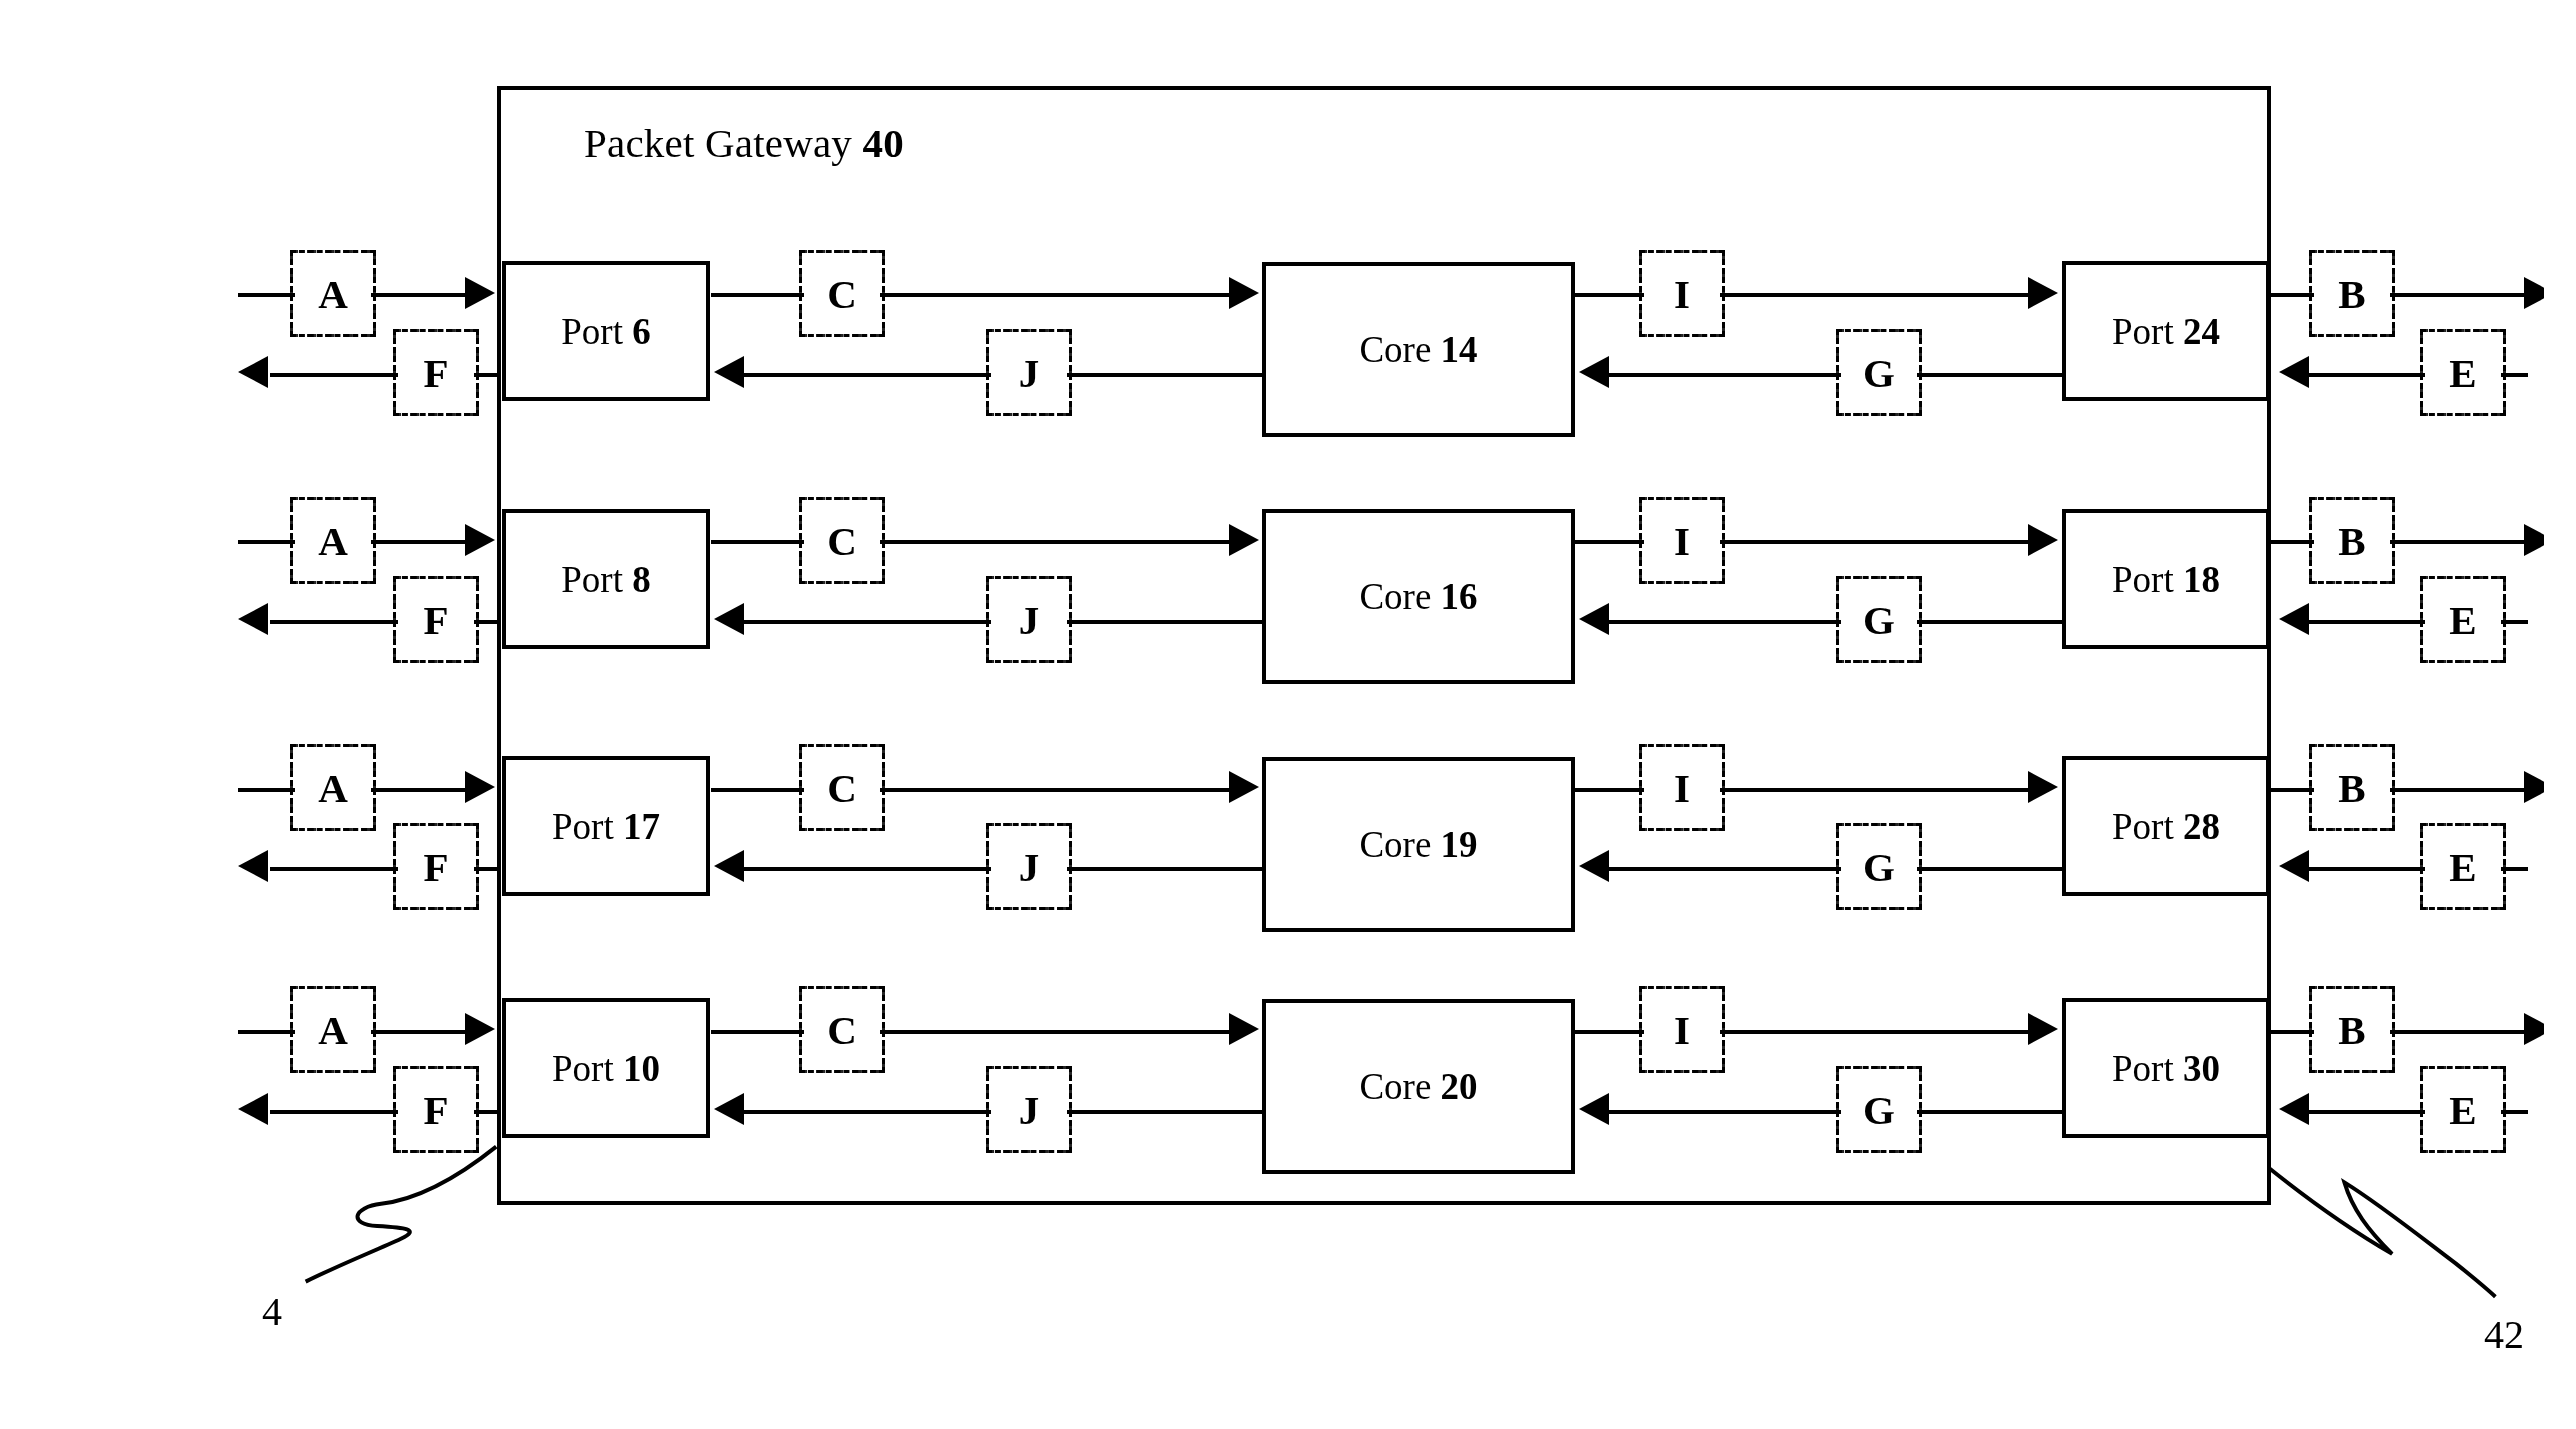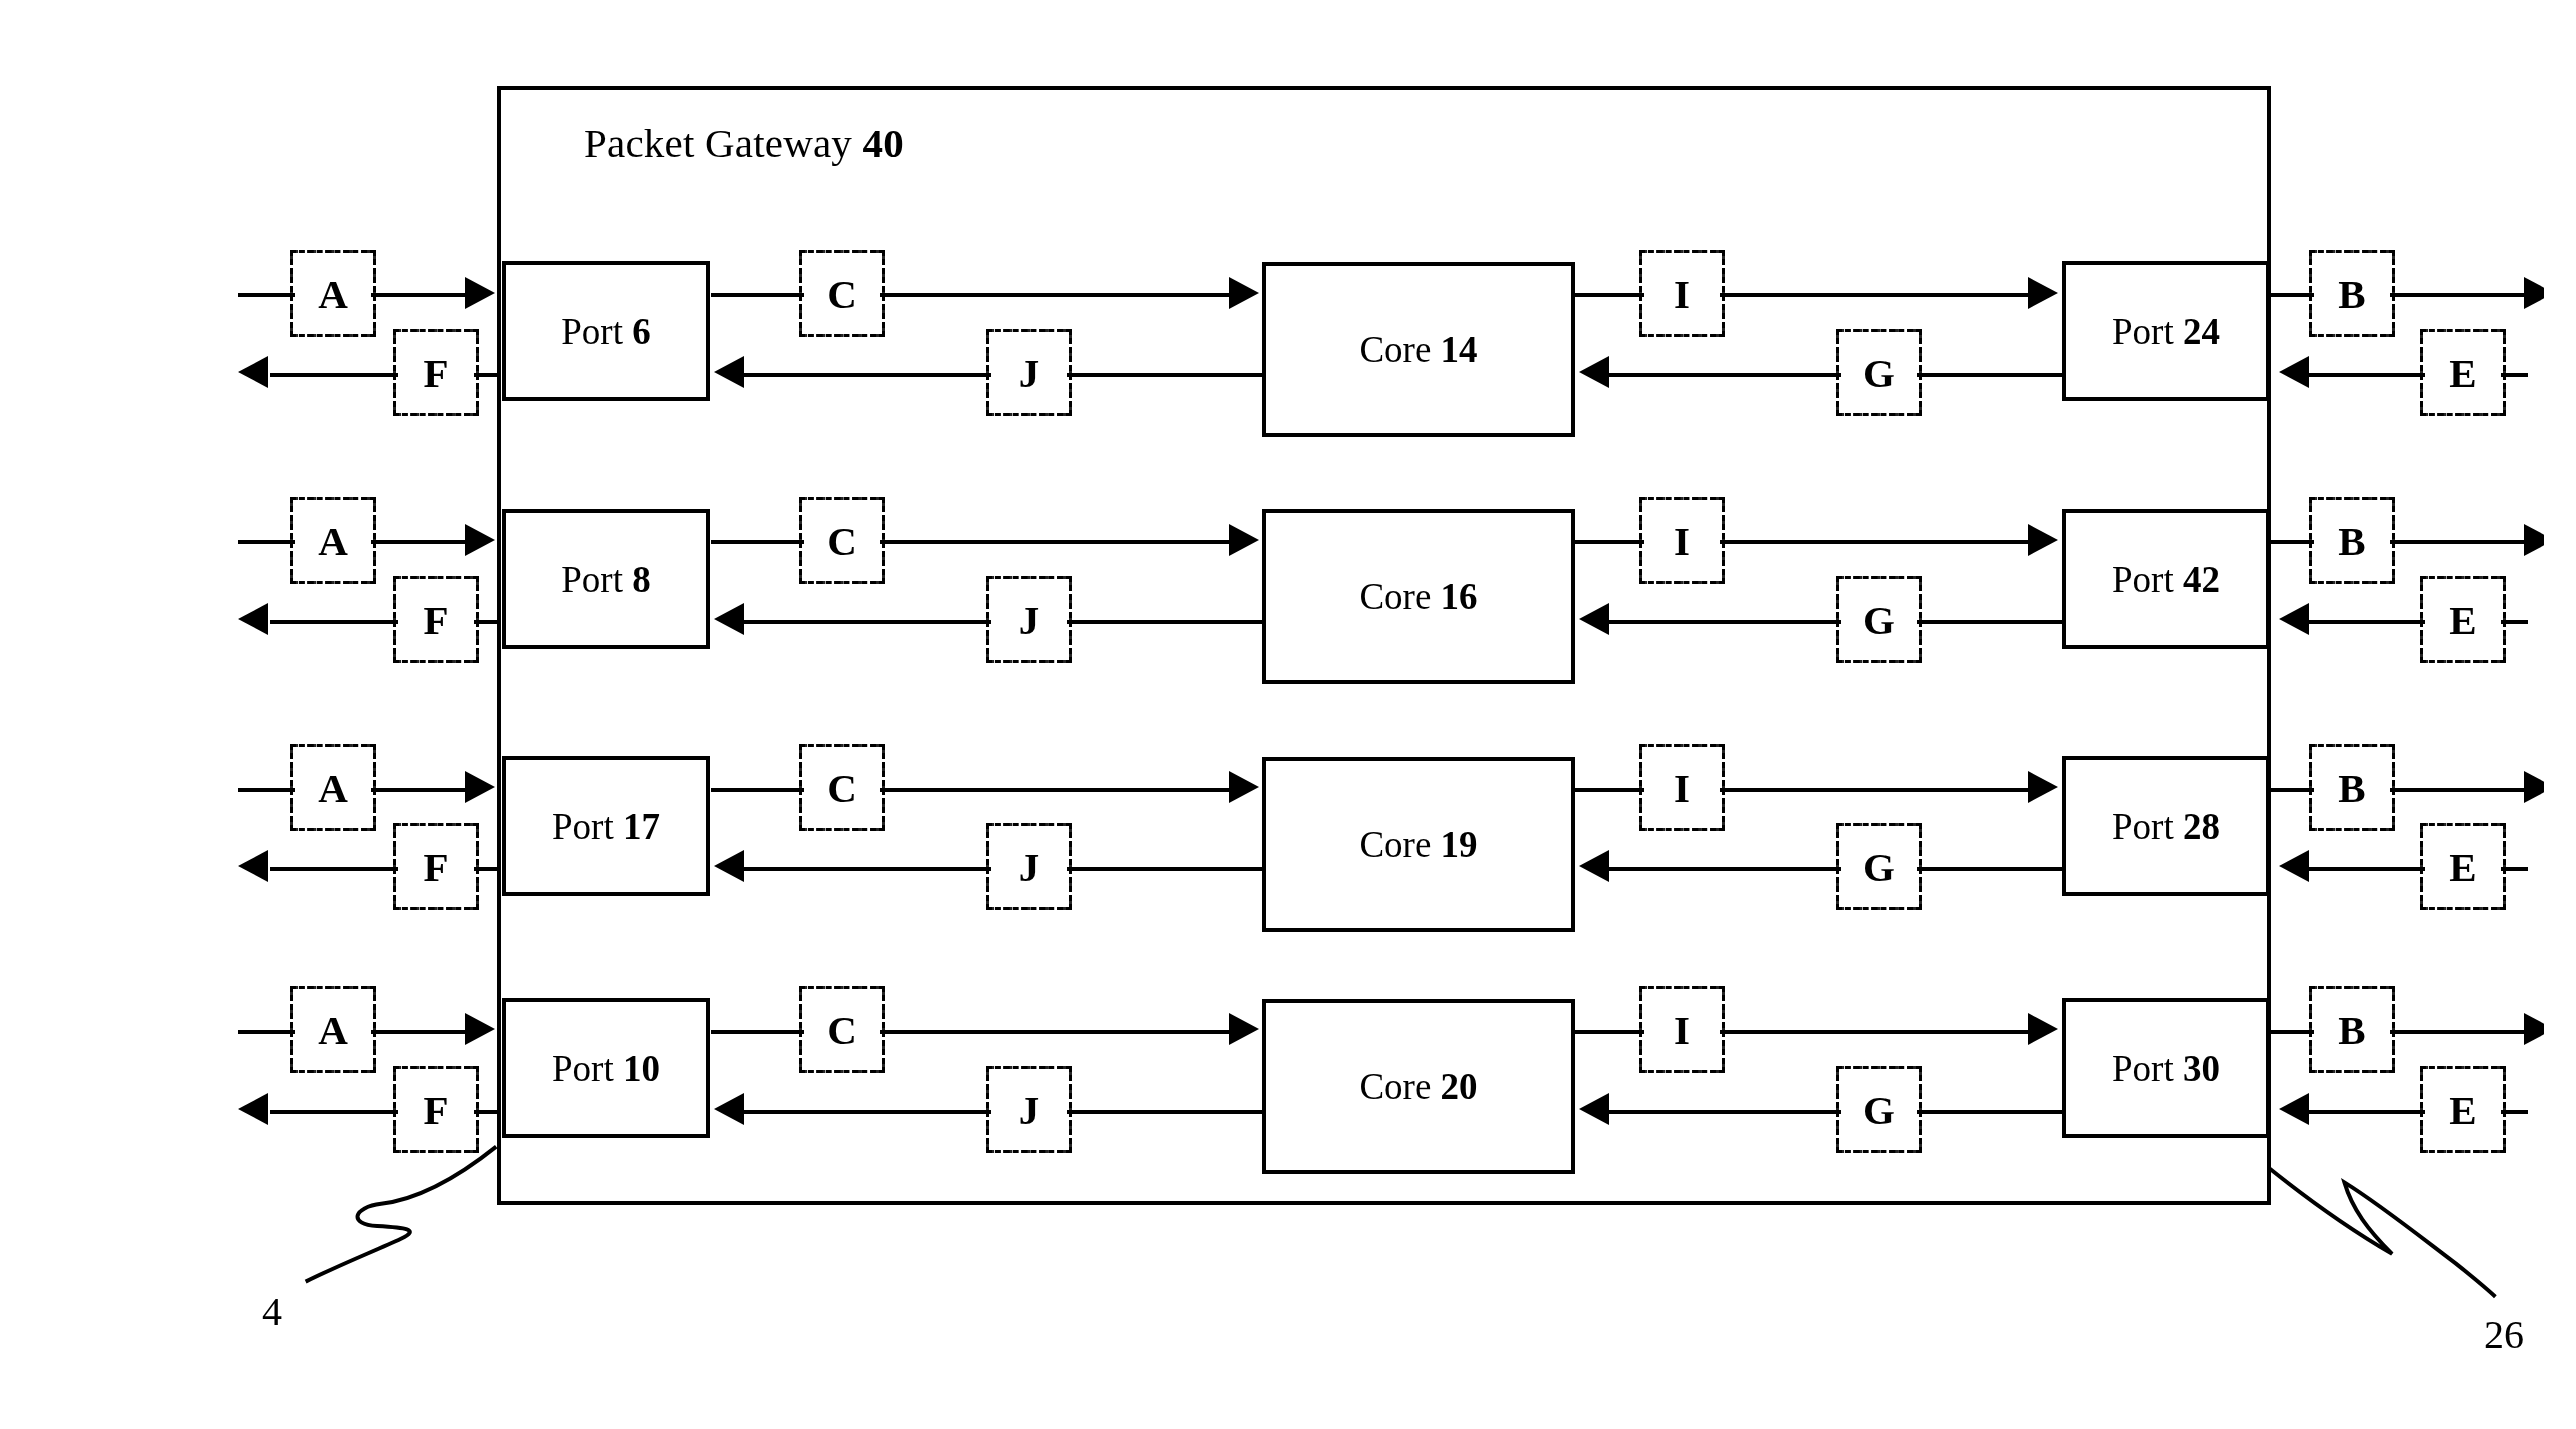--- a/index.html
+++ b/index.html
@@ -186,21 +186,21 @@
       <div class="tag-box" style="left:2309px; top:250px;">
         <div class="frame"></div>
         <div class="glyph">B</div>
       </div>
       <div class="tag-box" style="left:2420px; top:329px;">
         <div class="frame"></div>
         <div class="glyph">E</div>
       </div>
       <div class="solid-box" style="left:502px; top:509px; width:208px; height:140px;"><span>Port</span>&nbsp;<b>8</b></div>
       <div class="solid-box" style="left:1262px; top:509px; width:313px; height:175px;"><span>Core</span>&nbsp;<b>16</b></div>
-      <div class="solid-box" style="left:2062px; top:509px; width:208px; height:140px;"><span>Port</span>&nbsp;<b>42</b></div>
+      <div class="solid-box" style="left:2062px; top:509px; width:208px; height:140px;"><span>Port</span>&nbsp;<b>18</b></div>
       <div class="hline" style="left:238px; top:540px; width:95px;"></div>
       <div class="hline" style="left:334px; top:540px; width:134px;"></div>
       <div class="arrow-r" style="left:465px; top:524px;"></div>
       <div class="hline" style="left:711px; top:540px; width:520px;"></div>
       <div class="arrow-r" style="left:1229px; top:524px;"></div>
       <div class="hline" style="left:1575px; top:540px; width:455px;"></div>
       <div class="arrow-r" style="left:2028px; top:524px;"></div>
       <div class="hline" style="left:2271px; top:540px; width:253px;"></div>
       <div class="arrow-r" style="left:2524px; top:524px;"></div>
       <div class="hline" style="left:2464px; top:620px; width:64px;"></div>
@@ -353,16 +353,16 @@
     </div>
 
   <svg class="leader" style="left:262px; top:1137px; width:262px; height:159px;" viewBox="0 0 330 200">
     <path d="M 295 12 C 250 48, 200 78, 150 84 C 115 88, 108 110, 145 112 C 180 114, 200 116, 175 128 C 145 142, 95 162, 55 182" fill="none" stroke="#000" stroke-width="5"></path>
   </svg>
   <div class="ref-num" style="left:262px; top:1288px;">4</div>
 
   <svg class="leader" style="left:2261px; top:1160px; width:286px; height:167px;" viewBox="0 0 360 210">
     <path d="M 10 10 C 60 50, 120 92, 165 118 C 135 88, 115 62, 105 28 C 150 56, 200 96, 245 130 C 265 146, 280 158, 295 172" fill="none" stroke="#000" stroke-width="5"></path>
   </svg>
-  <div class="ref-num" style="left:2484px; top:1311px;">26</div>
+  <div class="ref-num" style="left:2484px; top:1311px;">42</div>
 
 </div>
 
 
 </body></html>

